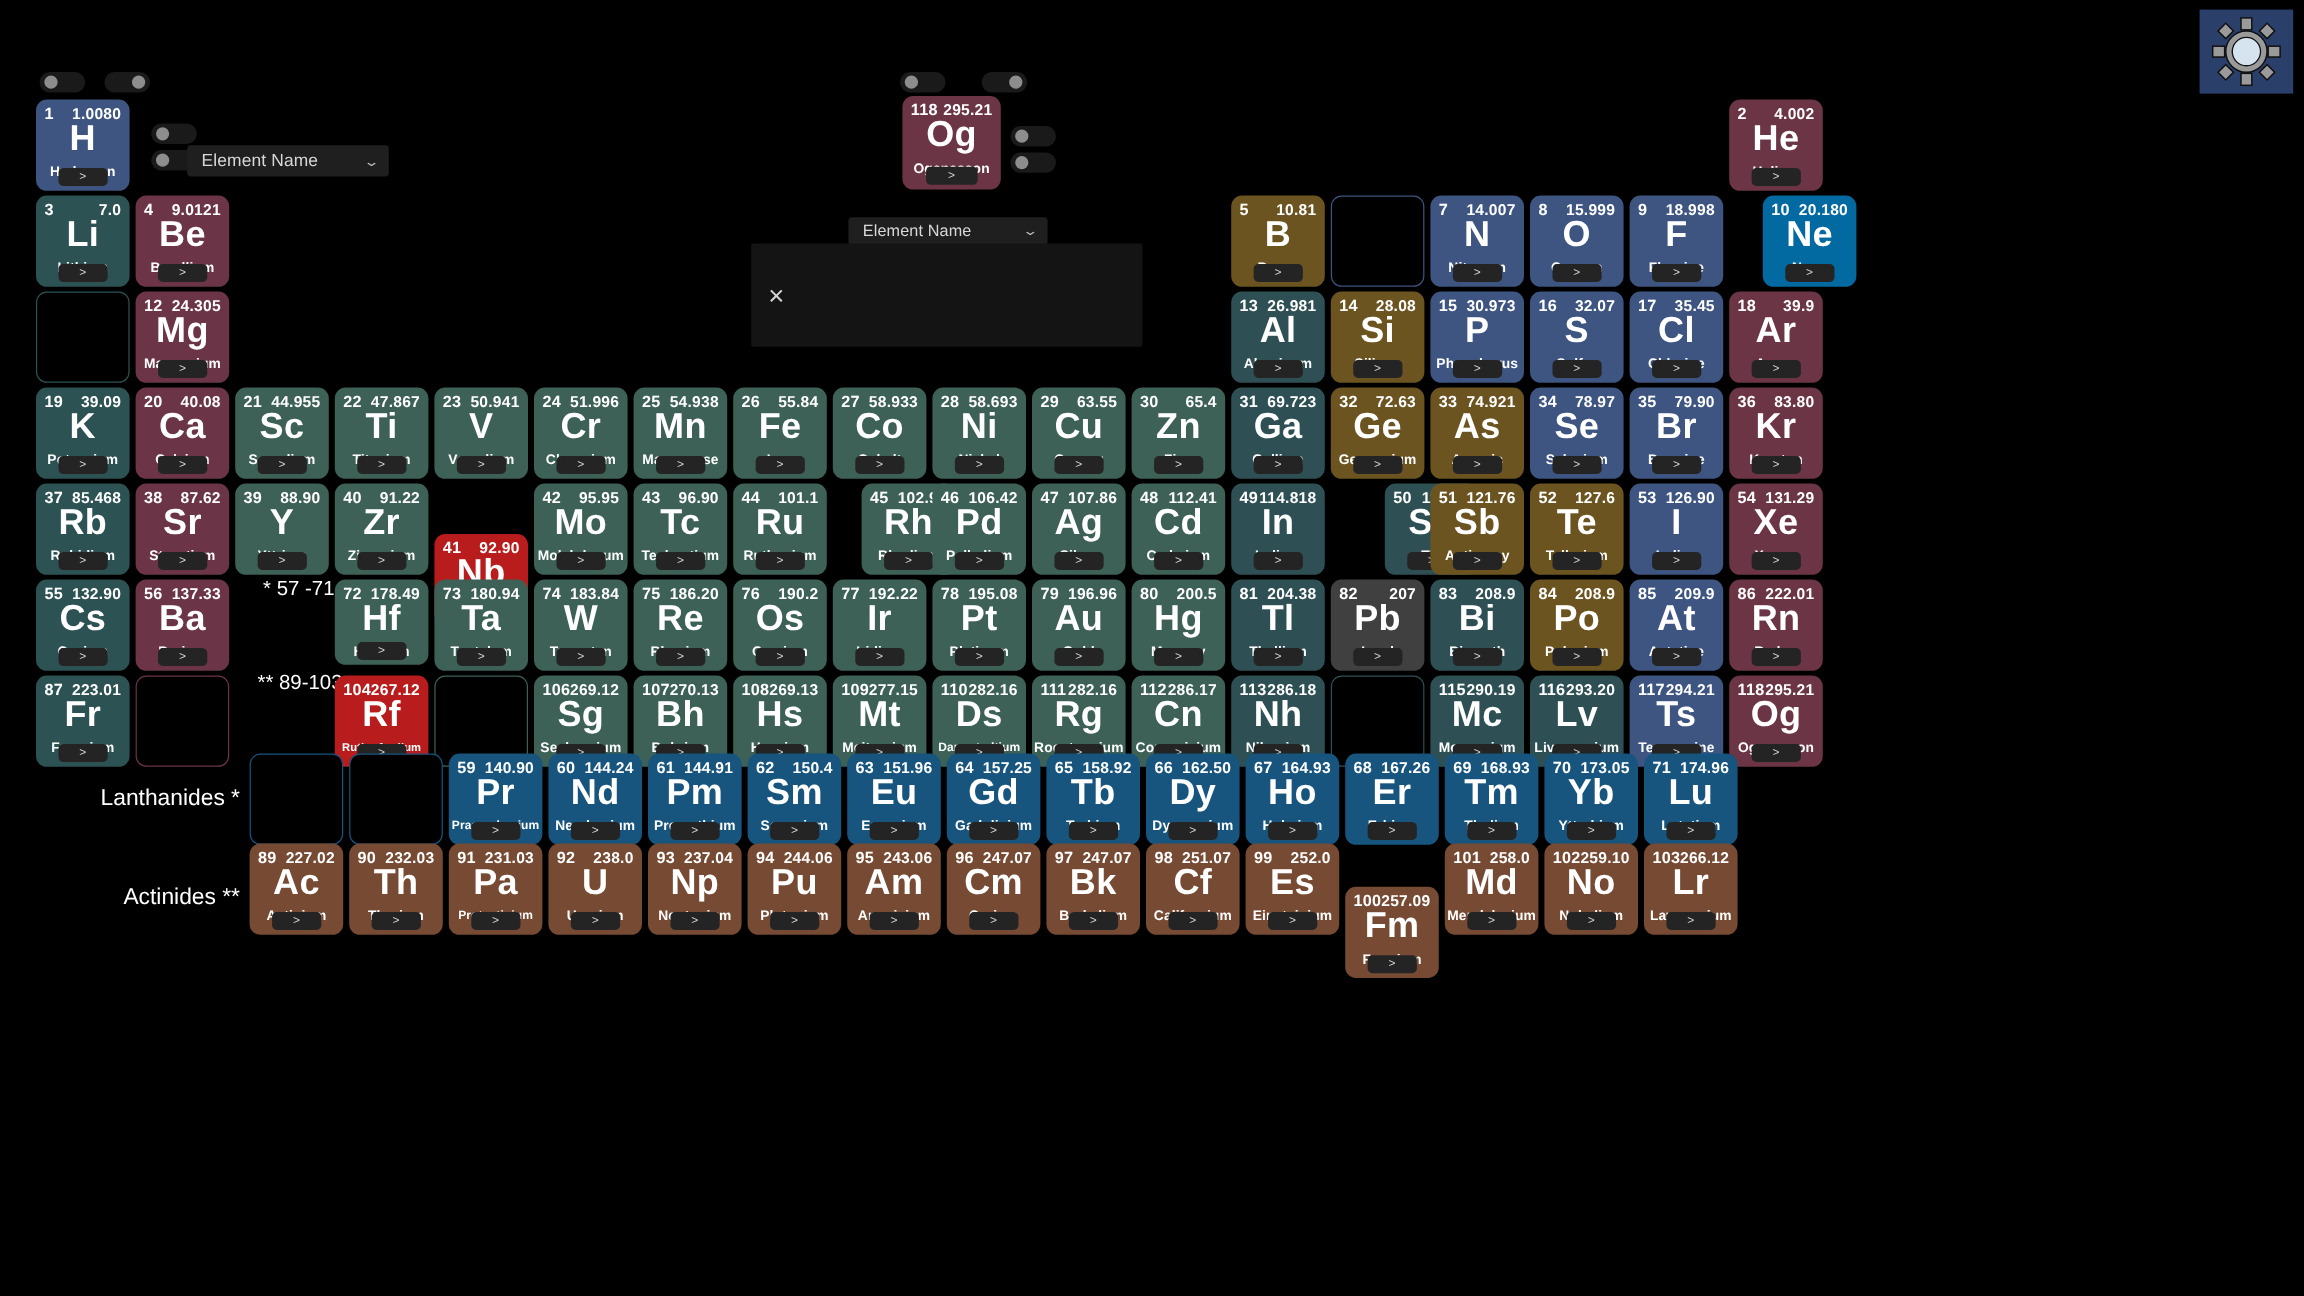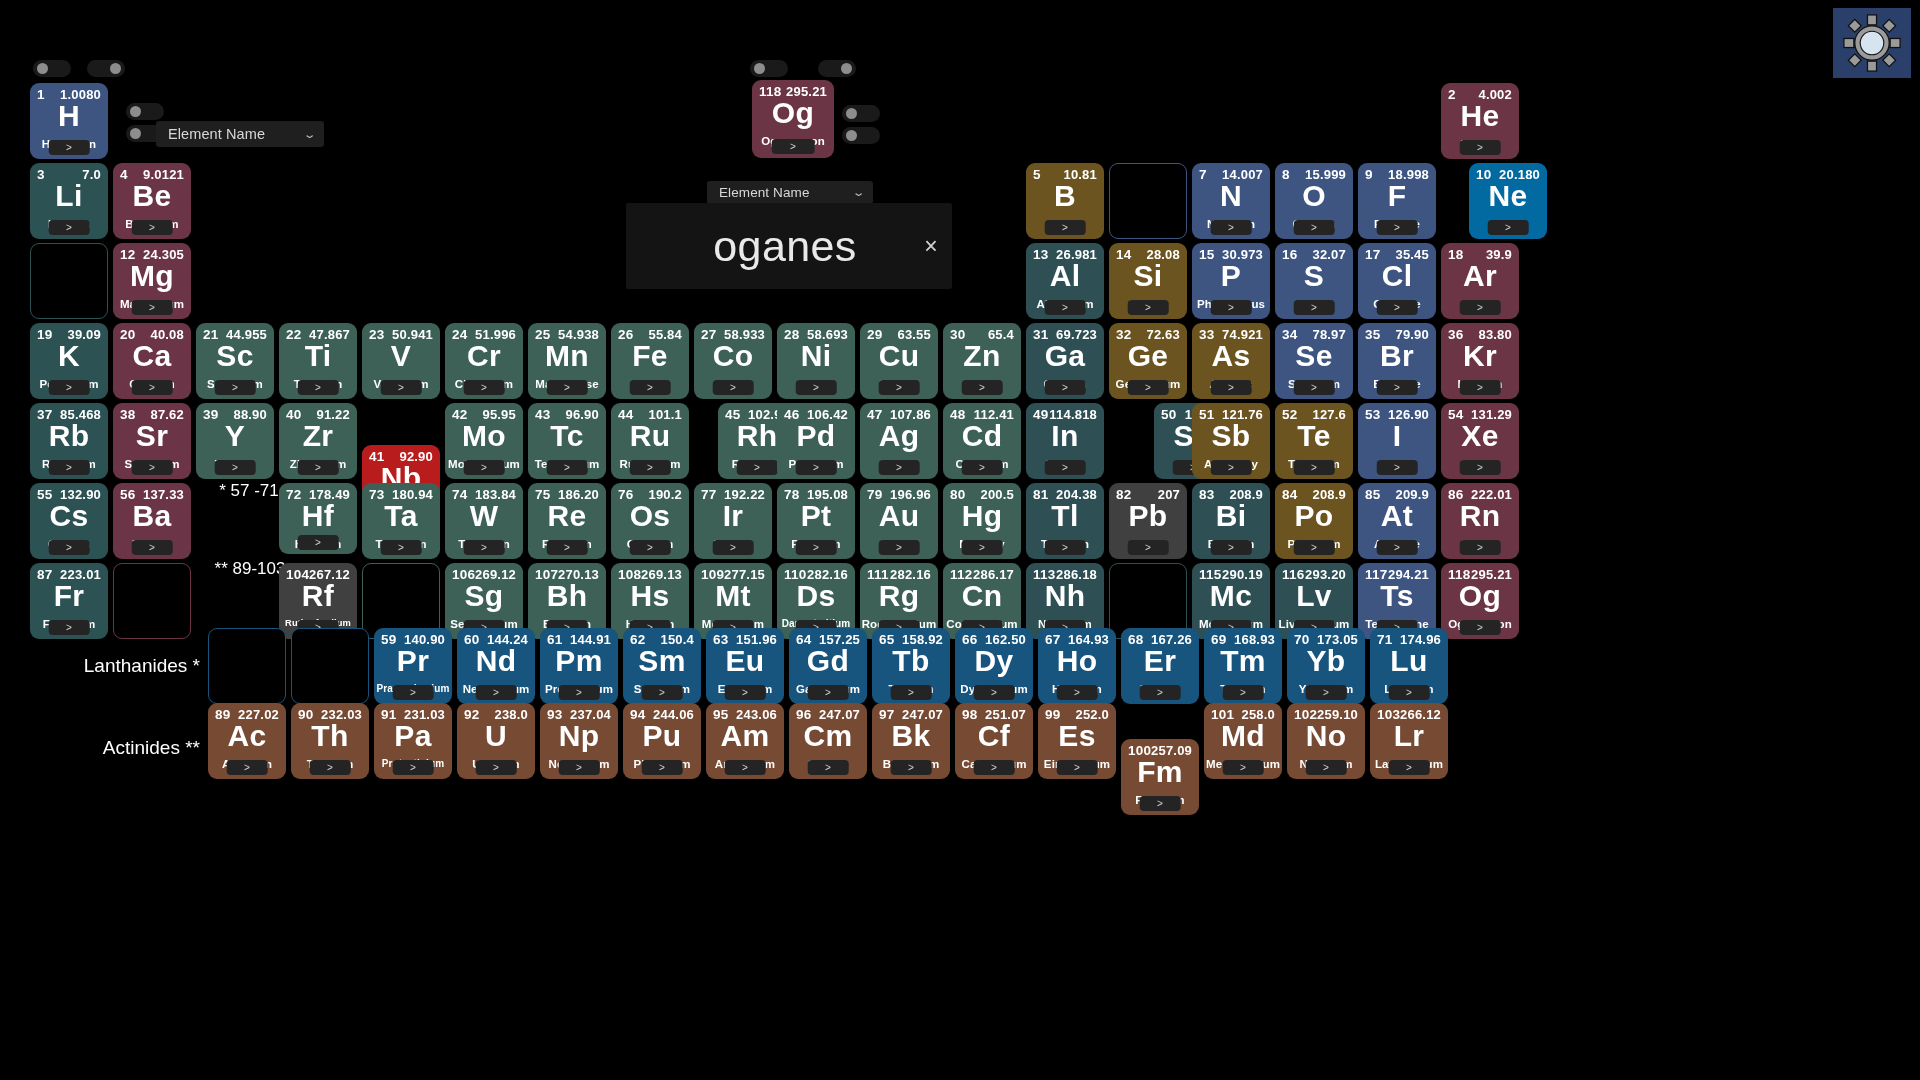--- a/index.html
+++ b/index.html
@@ -164,21 +164,20 @@
     <span class="nm">Oganesson</span>
     <span class="more">&gt;</span>
   </div>
 
   <div class="dd" id="dd-search">
     <span class="dd-label">Element Name</span>
     <span class="chev">⌄</span>
   </div>
 
   <div id="search-panel">
-    <div id="search-text">oganes</div>
     <div id="search-clear">×</div>
   </div>
 
   <div class="series-ref" style="left:208px; top:460px; width:82px; height:62px;">* 57 -71</div>
   <div class="series-ref" style="left:198px; top:538px; width:104px; height:62px;">** 89-103</div>
 
   <div class="row-label" style="left:0px; top:640px; width:200px; height:52px;">Lanthanides *</div>
   <div class="row-label" style="left:0px; top:722px; width:200px; height:52px;">Actinides **</div>
 
   <div id="grid-main">
@@ -668,21 +667,21 @@
         <span class="more">&gt;</span>
       </div>
       <div class="cell" style="left: 30px; top: 563px; width: 78px; height: 76px; background: rgb(45, 82, 84);">
         <span class="num">87</span>
         <span class="mass">223.01</span>
         <span class="sym">Fr</span>
         <span class="nm">Francium</span>
         <span class="more">&gt;</span>
       </div>
       <div class="cell empty" style="left: 113px; top: 563px; width: 78px; height: 76px; background: rgb(0, 0, 0); border: 1px solid rgb(107, 53, 71);"></div>
-      <div class="cell" style="left: 279px; top: 563px; width: 78px; height: 76px; background: #404040;">
+      <div class="cell" style="left: 279px; top: 563px; width: 78px; height: 76px; background: #b91c1c;">
         <span class="num">104</span>
         <span class="mass">267.12</span>
         <span class="sym">Rf</span>
         <span class="nm" style="font-size: 9.3px;">Rutherfordium</span>
         <span class="more">&gt;</span>
       </div>
       <div class="cell empty" style="left: 362px; top: 563px; width: 78px; height: 76px; background: rgb(0, 0, 0); border: 1px solid rgb(61, 97, 87);"></div>
       <div class="cell" style="left: 445px; top: 563px; width: 78px; height: 76px; background: rgb(61, 97, 87);">
         <span class="num">106</span>
         <span class="mass">269.12</span>

